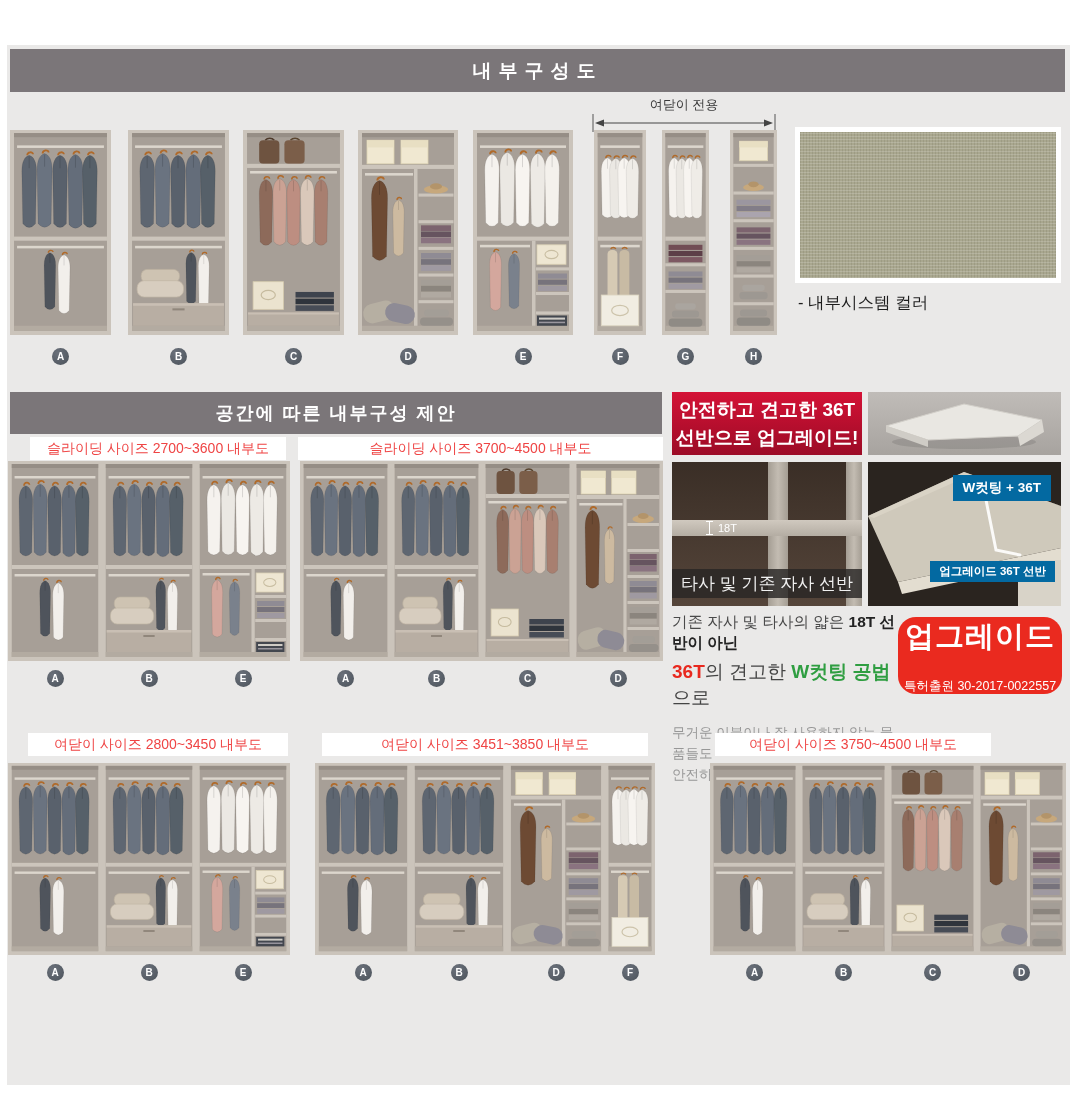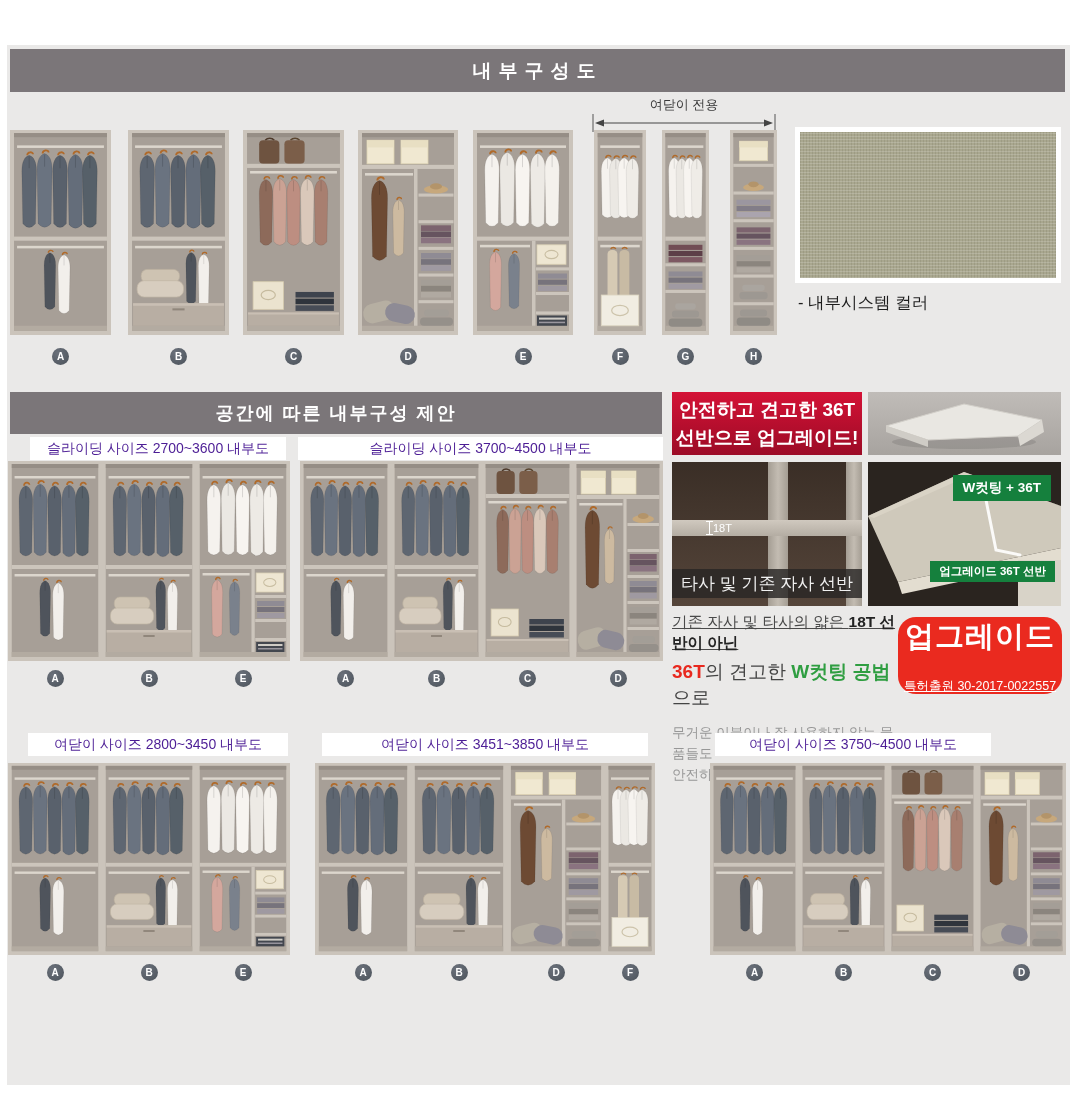--- a/index.html
+++ b/index.html
@@ -3,21 +3,21 @@
 <meta charset="utf-8">
 <style>
   html,body{margin:0;padding:0;background:#fff;font-family:"Liberation Sans","DejaVu Sans",sans-serif;}
   #page{position:relative;width:1077px;height:1093px;background:#ffffff;overflow:hidden;}
   .content-bg{position:absolute;left:7px;top:45px;width:1063px;height:1040px;background:#eae9e8;}
 
   .bar{position:absolute;background:#7b7679;color:#fff;display:flex;align-items:center;justify-content:center;font-weight:bold;}
   #bar1{left:10px;top:49px;width:1055px;height:43px;font-size:19px;letter-spacing:7px;}
   #bar2{left:10px;top:392px;width:652px;height:42px;font-size:18px;letter-spacing:2px;}
 
-  .labelbar{position:absolute;background:#ffffff;color:#4c1d95;display:flex;align-items:center;justify-content:center;font-size:14px;height:23px;}
+  .labelbar{position:absolute;background:#ffffff;color:#ef4444;display:flex;align-items:center;justify-content:center;font-size:14px;height:23px;}
 
   
   #arrow-anno{position:absolute;left:592px;top:96px;width:184px;height:36px;}
   #arrow-anno .anno-text{text-align:center;font-size:13px;color:#3a3a3a;}
   #arrow-anno svg{display:block;}
 
   
   #swatch{position:absolute;left:795px;top:127px;width:266px;height:156px;background:#fff;padding:5px;box-sizing:border-box;}
   #swatch .cloth{width:100%;height:100%;background:#a9a78f;
     background-image:repeating-linear-gradient(0deg,rgba(255,255,255,.16) 0 1px,transparent 1px 3px),
@@ -28,42 +28,42 @@
   #red-banner{position:absolute;left:672px;top:392px;width:190px;height:63px;
     background:linear-gradient(180deg,#d41236,#9c0b26);color:#fff;font-weight:bold;font-size:19px;line-height:1.45;
     display:flex;flex-direction:column;align-items:center;justify-content:center;text-align:center;}
   #bracket-photo{position:absolute;left:868px;top:392px;width:193px;height:63px;background:linear-gradient(180deg,#c0bcb8,#a7a39f);overflow:hidden;}
 
   
   .photo{position:absolute;overflow:hidden;}
   #photo-18t{left:672px;top:462px;width:190px;height:144px;background:linear-gradient(180deg,#3a2e26,#55453a);}
   #photo-18t .vbar{position:absolute;background:linear-gradient(90deg,#a49d93,#c3bcb2,#a49d93);}
   #photo-18t .shelfband{position:absolute;left:0;top:58px;width:100%;height:16px;background:linear-gradient(180deg,#d0c9bf,#b4ada3);}
-  #photo-18t .measure{position:absolute;left:34px;top:59px;color:#fff;font-size:11px;display:flex;align-items:center;}
+  #photo-18t .measure{position:absolute;left:34px;top:59px;color:#fff;font-size:11px;display:flex;align-items:center;gap:5px;}
   #photo-18t .ibeam{display:inline-block;width:7px;height:12px;border-top:1px solid #fff;border-bottom:1px solid #fff;position:relative;}
   #photo-18t .ibeam:before{content:"";position:absolute;left:3px;top:0;width:1px;height:12px;background:#fff;}
   .photo-caption{position:absolute;bottom:8px;left:50%;transform:translateX(-50%);background:rgba(40,38,36,.82);color:#f0f0f0;font-size:17px;padding:3px 10px;white-space:nowrap;}
   #photo-36t{left:868px;top:462px;width:193px;height:144px;background:#2a241f;}
-  .badge-orange{position:absolute;background:#15803d;color:#fff;font-weight:bold;white-space:nowrap;}
+  .badge-orange{position:absolute;background:#0369a1;color:#fff;font-weight:bold;white-space:nowrap;}
   #w-badge{right:10px;top:13px;font-size:13.5px;padding:4px 10px;}
   #u-caption{right:6px;bottom:24px;font-size:11.5px;padding:3px 9px;}
 
   
   #desc{position:absolute;left:672px;top:612px;width:232px;}
-  #desc .d1{font-size:15.5px;color:#4a4a4a;text-decoration:underline;}
+  #desc .d1{font-size:15.5px;color:#4a4a4a;}
   #desc .d1 .b{font-weight:bold;color:#222;}
   #desc .d2{font-size:19px;color:#444;margin-top:5px;}
   #desc .red{color:#e8281e;font-weight:bold;}
   #desc .green{color:#2f9e41;font-weight:bold;}
   #desc .d3{font-size:13.5px;color:#979797;margin-top:12px;line-height:1.55;}
 
   #patent{position:absolute;left:898px;top:617px;width:164px;height:77px;background:#ea2a1f;border-radius:18px;color:#fff;
     display:flex;flex-direction:column;align-items:center;justify-content:center;}
   #patent .p-title{font-size:29px;font-weight:bold;letter-spacing:1px;}
-  #patent .p-num{font-size:12.5px;margin-top:21px;text-decoration:underline;}
+  #patent .p-num{font-size:12.5px;margin-top:21px;}
 
   
   .figure{position:absolute;}
   .fig-units{display:flex;}
   .fig-units svg{display:block;}
   .fig-badges{display:flex;margin-top:9px;}
   .bcell{display:flex;justify-content:center;}
   .badge{width:17px;height:17px;border-radius:50%;background:radial-gradient(circle at 35% 30%,#6b717b,#4b525a);
     color:#fff;font-size:10px;font-weight:bold;display:flex;align-items:center;justify-content:center;}
   .top-unit{position:absolute;}

